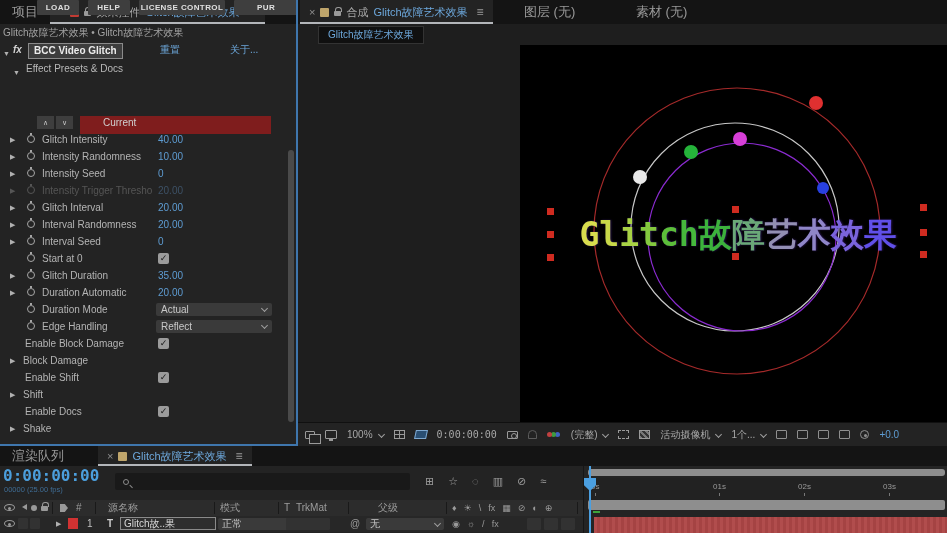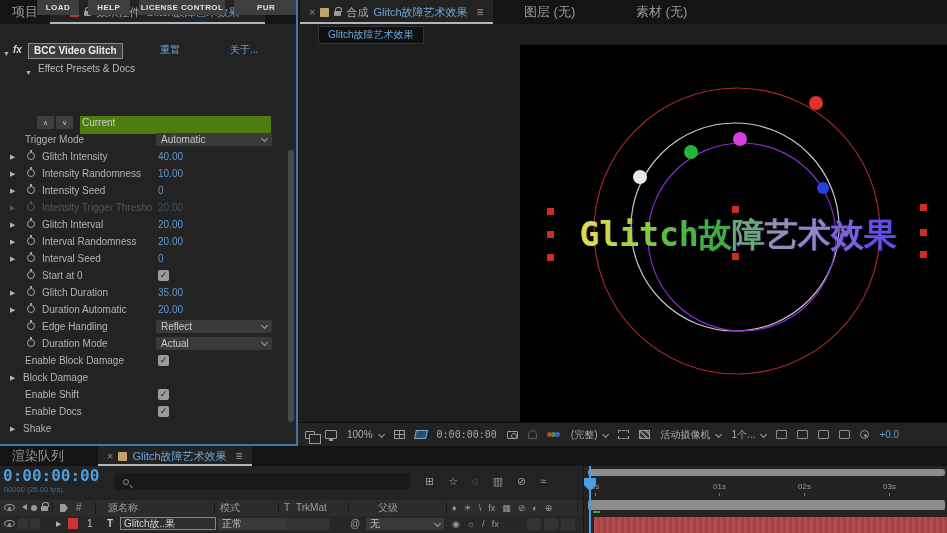--- a/index.html
+++ b/index.html
@@ -24,31 +24,31 @@
 .ecp{position:absolute;left:0;top:0;width:298px;height:446px;background:#232323;overflow:hidden}
 .ecp::after{content:'';position:absolute;inset:0;border-right:2px solid #3f76ad;border-bottom:2px solid #3f76ad;pointer-events:none}
 .breadcrumb{position:absolute;top:24px;left:0;right:0;height:18px;line-height:18px;padding-left:3px;color:#a2a2a2;white-space:nowrap;overflow:hidden}
 .fxhead{position:absolute;top:42px;left:0;right:0;height:18px;line-height:16px}
 .twirl{color:#b0b0b0;font-size:7px}
 .fxhead .twirl{position:absolute;left:3px;top:4px}
 .fxbadge{position:absolute;left:13px;font-style:italic;font-weight:bold;color:#d2d2d2}
 .fxname{position:absolute;left:28px;top:1px;height:16px;line-height:14px;padding:0 5px;background:#3d3d3d;border:1px solid #8a8a8a;color:#ececec;font-weight:bold}
 .bluelink{position:absolute;color:#6da8dc}
 .bluelink.reset{left:160px}.bluelink.about{left:230px}
-.grouprow{position:absolute;top:61px;left:12px;right:0;height:16px;line-height:16px;color:#b8b8b8}
+.grouprow{position:absolute;top:61px;left:0;right:0;height:16px;line-height:16px;color:#b8b8b8}
 .grouprow .twirl{position:absolute;left:13px;top:4px}
 .grouprow span.gtxt{position:absolute;left:26px}
 .btnrow{position:absolute;left:0;right:0;height:15px;display:flex;padding-left:37px;gap:9px}
 .r1{top:80}.r2{top:98}
 .bccbtn{border:none;background:#3e3e3e;color:#e0e0e0;font-size:8px;font-weight:bold;letter-spacing:.4px;border-radius:1px;font-family:inherit;line-height:15px;padding:0;cursor:pointer}
 .btnrow .b0{width:46px}.btnrow .b1{width:46px}.btnrow .b2{width:95px}.btnrow .b3{width:70px}
 .currentrow{position:absolute;top:115px;left:0;right:0;height:15px}
 .arrbtn{position:absolute;top:1px;width:17px;height:13px;background:#3e3e3e;border:none;color:#c8c8c8;font-size:7px;line-height:13px;text-align:center;font-family:inherit}
 .arrbtn.up{left:37px}.arrbtn.dn{left:56px}
-.currentfield{position:absolute;left:80px;top:1px;width:191px;height:18px;background:#4d7c0f;color:#d0d0d0;line-height:13px;padding-left:2px}
+.currentfield{position:absolute;left:80px;top:1px;width:191px;height:18px;background:#7f1d1d;color:#d0d0d0;line-height:13px;padding-left:23px}
 .params{position:absolute;top:131px;left:0;right:0;bottom:1px;overflow:hidden}
 .param-row{position:relative;height:17px;line-height:17px}
 .param-row .twirl{position:absolute;left:10px;top:0}
 .sw{position:absolute;left:27px;top:4px;width:8px;height:8px;border:1px solid #a6a6a6;border-radius:50%}
 .sw::before{content:'';position:absolute;top:-3px;left:2px;width:2px;height:2px;background:#a6a6a6}
 .plabel{position:absolute;white-space:nowrap;color:#b4b4b4}
 .lx42{left:42px}.lx23{left:23px}.lx25{left:25px}
 .pnum{position:absolute;left:158px;color:#5e9cd2}
 .psel{position:absolute;left:156px;top:2px;width:116px;height:13px;background:#3a3a3a;border-radius:2px;display:flex;align-items:center;padding:0 5px;color:#c8c8c8}
 .psel .pseltxt{flex:1;overflow:hidden;white-space:nowrap}
@@ -157,20 +157,21 @@
       <span class="tab-plain">项目</span>
       <div class="tab active">
         <span class="tclose">×</span>
         <span class="sq red"></span>
         <span class="i lockic"></span>
         <span class="tlabel">效果控件</span>
         <span class="tname">Glitch故障艺术效果</span>
         <span class="menu">≡</span>
       </div>
     </div>
+    <div class="breadcrumb">Glitch故障艺术效果 • Glitch故障艺术效果</div>
     <div class="fxhead">
       <span class="twirl">▼</span>
       <span class="fxbadge">fx</span>
       <span class="fxname">BCC Video Glitch</span>
       <span class="bluelink reset">重置</span>
       <span class="bluelink about">关于...</span>
     </div>
     <div class="grouprow">
       <span class="twirl">▼</span>
       <span class="gtxt">Effect Presets &amp; Docs</span>
@@ -181,112 +182,109 @@
         <button class="bccbtn b2">LICENSE CONTROL</button>
         <button class="bccbtn b3">PUR</button>
       </div>
     <div class="currentrow">
       <button class="arrbtn up">∧</button>
       <button class="arrbtn dn">∨</button>
       <div class="currentfield">Current</div>
     </div>
     <div class="params">
         <div class="param-row">
-          <span class="plabel lx25">Trigger Mode</span>
+          <span class="twirl">▶</span>
+          <span class="sw"></span>
+          <span class="plabel lx42">Glitch Intensity</span>
+          <span class="pnum">40.00</span>
+        </div>
+        <div class="param-row">
+          <span class="twirl">▶</span>
+          <span class="sw"></span>
+          <span class="plabel lx42">Intensity Randomness</span>
+          <span class="pnum">10.00</span>
+        </div>
+        <div class="param-row">
+          <span class="twirl">▶</span>
+          <span class="sw"></span>
+          <span class="plabel lx42">Intensity Seed</span>
+          <span class="pnum">0</span>
+        </div>
+        <div class="param-row disabled">
+          <span class="twirl">▶</span>
+          <span class="sw"></span>
+          <span class="plabel lx42">Intensity Trigger Thresho</span>
+          <span class="pnum">20.00</span>
+        </div>
+        <div class="param-row">
+          <span class="twirl">▶</span>
+          <span class="sw"></span>
+          <span class="plabel lx42">Glitch Interval</span>
+          <span class="pnum">20.00</span>
+        </div>
+        <div class="param-row">
+          <span class="twirl">▶</span>
+          <span class="sw"></span>
+          <span class="plabel lx42">Interval Randomness</span>
+          <span class="pnum">20.00</span>
+        </div>
+        <div class="param-row">
+          <span class="twirl">▶</span>
+          <span class="sw"></span>
+          <span class="plabel lx42">Interval Seed</span>
+          <span class="pnum">0</span>
+        </div>
+        <div class="param-row">
+          <span class="sw"></span>
+          <span class="plabel lx42">Start at 0</span>
+          <span class="cbx">✓</span>
+        </div>
+        <div class="param-row">
+          <span class="twirl">▶</span>
+          <span class="sw"></span>
+          <span class="plabel lx42">Glitch Duration</span>
+          <span class="pnum">35.00</span>
+        </div>
+        <div class="param-row">
+          <span class="twirl">▶</span>
+          <span class="sw"></span>
+          <span class="plabel lx42">Duration Automatic</span>
+          <span class="pnum">20.00</span>
+        </div>
+        <div class="param-row">
+          <span class="sw"></span>
+          <span class="plabel lx42">Duration Mode</span>
           <div class="psel">
-            <span class="pseltxt">Automatic</span>
+            <span class="pseltxt">Actual</span>
             <span class="chev"></span>
           </div>
-        </div>
-        <div class="param-row">
-          <span class="twirl">▶</span>
-          <span class="sw"></span>
-          <span class="plabel lx42">Glitch Intensity</span>
-          <span class="pnum">40.00</span>
-        </div>
-        <div class="param-row">
-          <span class="twirl">▶</span>
-          <span class="sw"></span>
-          <span class="plabel lx42">Intensity Randomness</span>
-          <span class="pnum">10.00</span>
-        </div>
-        <div class="param-row">
-          <span class="twirl">▶</span>
-          <span class="sw"></span>
-          <span class="plabel lx42">Intensity Seed</span>
-          <span class="pnum">0</span>
-        </div>
-        <div class="param-row disabled">
-          <span class="twirl">▶</span>
-          <span class="sw"></span>
-          <span class="plabel lx42">Intensity Trigger Thresho</span>
-          <span class="pnum">20.00</span>
-        </div>
-        <div class="param-row">
-          <span class="twirl">▶</span>
-          <span class="sw"></span>
-          <span class="plabel lx42">Glitch Interval</span>
-          <span class="pnum">20.00</span>
-        </div>
-        <div class="param-row">
-          <span class="twirl">▶</span>
-          <span class="sw"></span>
-          <span class="plabel lx42">Interval Randomness</span>
-          <span class="pnum">20.00</span>
-        </div>
-        <div class="param-row">
-          <span class="twirl">▶</span>
-          <span class="sw"></span>
-          <span class="plabel lx42">Interval Seed</span>
-          <span class="pnum">0</span>
-        </div>
-        <div class="param-row">
-          <span class="sw"></span>
-          <span class="plabel lx42">Start at 0</span>
-          <span class="cbx">✓</span>
-        </div>
-        <div class="param-row">
-          <span class="twirl">▶</span>
-          <span class="sw"></span>
-          <span class="plabel lx42">Glitch Duration</span>
-          <span class="pnum">35.00</span>
-        </div>
-        <div class="param-row">
-          <span class="twirl">▶</span>
-          <span class="sw"></span>
-          <span class="plabel lx42">Duration Automatic</span>
-          <span class="pnum">20.00</span>
         </div>
         <div class="param-row">
           <span class="sw"></span>
           <span class="plabel lx42">Edge Handling</span>
           <div class="psel">
             <span class="pseltxt">Reflect</span>
             <span class="chev"></span>
           </div>
         </div>
         <div class="param-row">
-          <span class="sw"></span>
-          <span class="plabel lx42">Duration Mode</span>
-          <div class="psel">
-            <span class="pseltxt">Actual</span>
-            <span class="chev"></span>
-          </div>
-        </div>
-        <div class="param-row">
           <span class="plabel lx25">Enable Block Damage</span>
           <span class="cbx">✓</span>
         </div>
         <div class="param-row">
           <span class="twirl">▶</span>
           <span class="plabel lx23">Block Damage</span>
         </div>
         <div class="param-row">
           <span class="plabel lx25">Enable Shift</span>
           <span class="cbx">✓</span>
+        </div>
+        <div class="param-row">
+          <span class="twirl">▶</span>
+          <span class="plabel lx23">Shift</span>
         </div>
         <div class="param-row">
           <span class="plabel lx25">Enable Docs</span>
           <span class="cbx">✓</span>
         </div>
         <div class="param-row">
           <span class="twirl">▶</span>
           <span class="plabel lx23">Shake</span>
         </div>
       </div>

